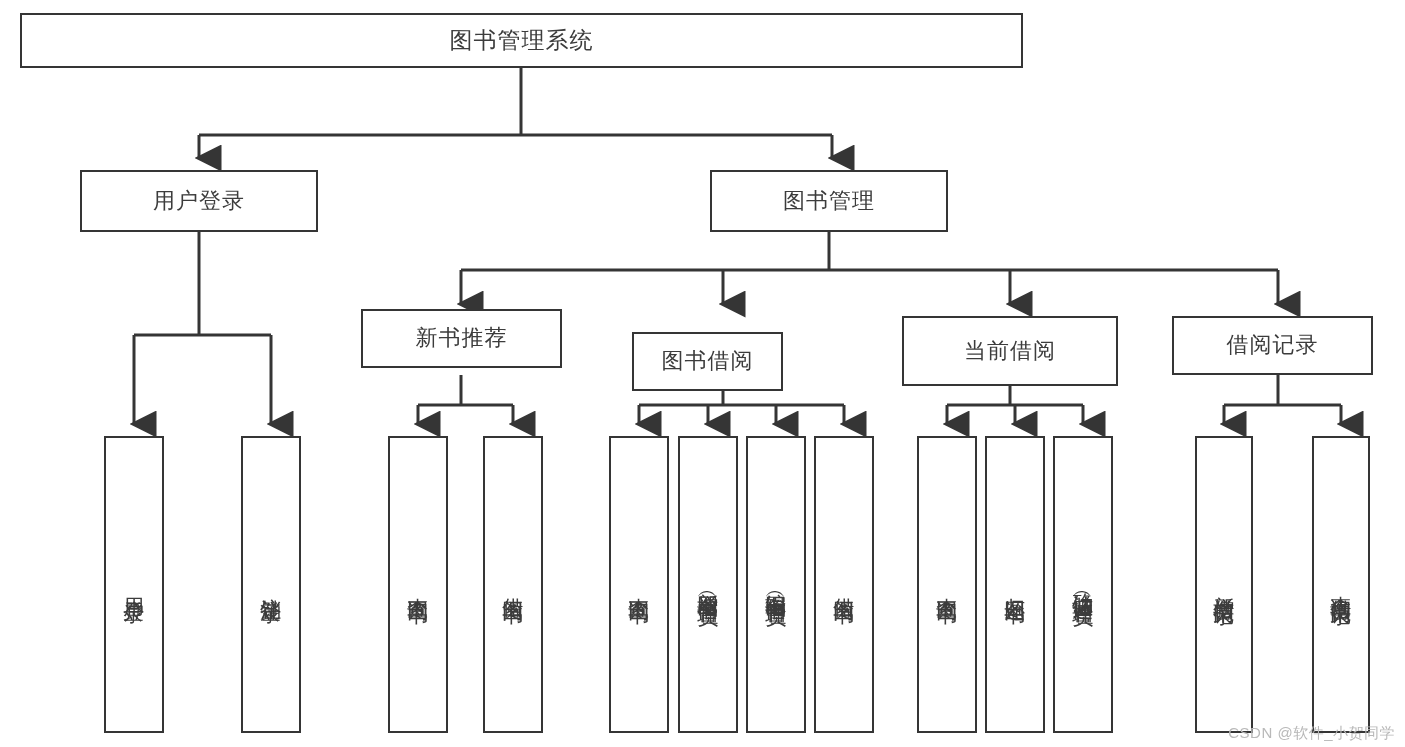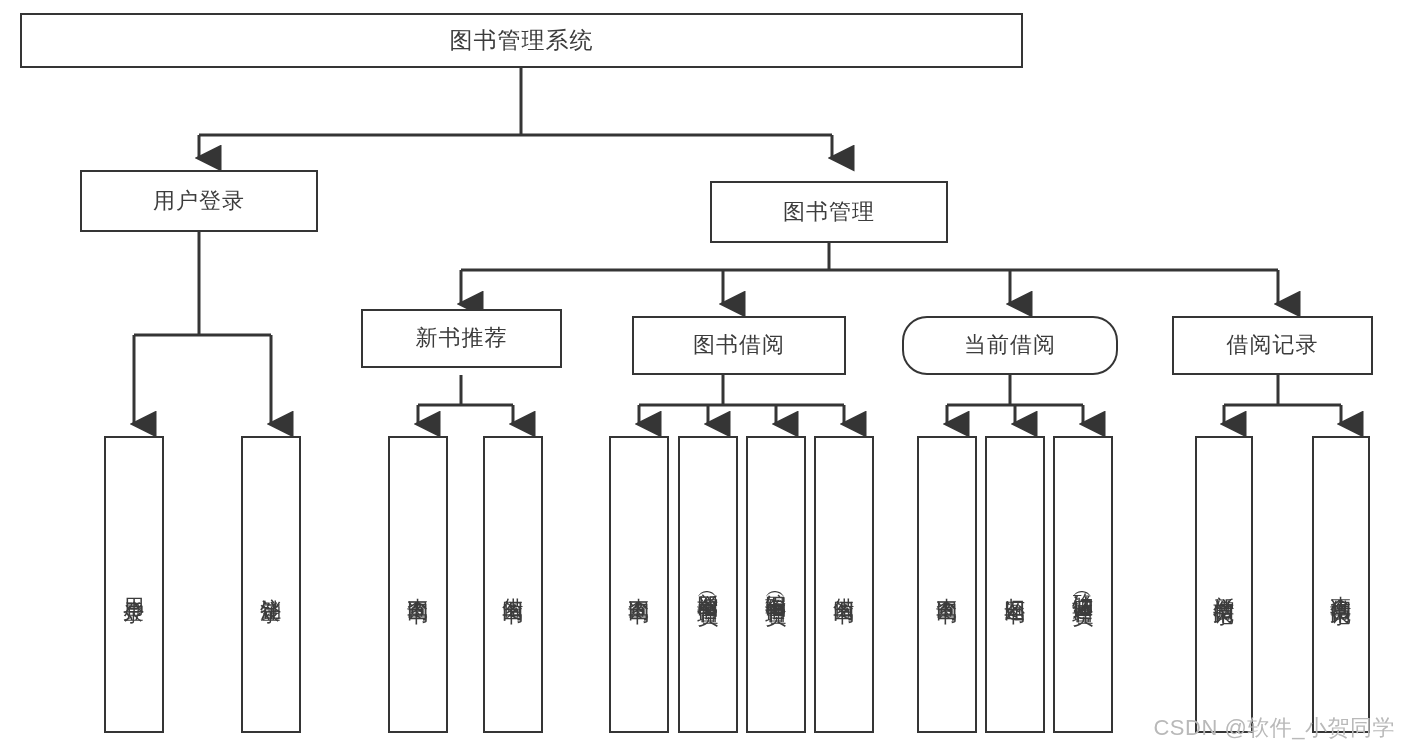--- a/index.html
+++ b/index.html
@@ -53,21 +53,21 @@
     left: 0;
     top: 0;
     width: 1405px;
     height: 747px;
     pointer-events: none;
   }
   .watermark {
     position: absolute;
     right: 10px;
     bottom: 4px;
-    font-size: 22px;
+    font-size: 15px;
     color: #b9b9b9;
     white-space: nowrap;
     letter-spacing: 0.5px;
   }
 </style>
 </head>
 <body>
 
 <div id="canvas">
 
@@ -121,31 +121,31 @@
     </g>
   </svg>
 
   <div class="node horiz root" style="left:20px; top:13px; width:1003px; height:55px;">
     <span>图书管理系统</span>
   </div>
 
   <div class="node horiz" style="left:80px; top:170px; width:238px; height:62px;">
     <span>用户登录</span>
   </div>
-  <div class="node horiz" style="left:710px; top:181px; width:238px; height:62px;">
+  <div class="node horiz" style="left:710px; top:170px; width:238px; height:62px;">
     <span>图书管理</span>
   </div>
 
   <div class="node horiz" style="left:361px; top:309px; width:201px; height:59px;">
     <span>新书推荐</span>
   </div>
-  <div class="node horiz" style="left:632px; top:316px; width:214px; height:59px;">
+  <div class="node horiz" style="left:632px; top:332px; width:151px; height:59px;">
     <span>图书借阅</span>
   </div>
-  <div class="node horiz" style="left:902px; top:316px; width:216px; height:59px;border-radius:25px;">
+  <div class="node horiz" style="left:902px; top:316px; width:216px; height:70px;">
     <span>当前借阅</span>
   </div>
   <div class="node horiz" style="left:1172px; top:316px; width:201px; height:59px;">
     <span>借阅记录</span>
   </div>
 
   <div class="node vert" style="left:104px; top:436px; width:60px; height:297px;">
     <span class="vtext">用户登录</span>
   </div>
   <div class="node vert" style="left:241px; top:436px; width:60px; height:297px;">

